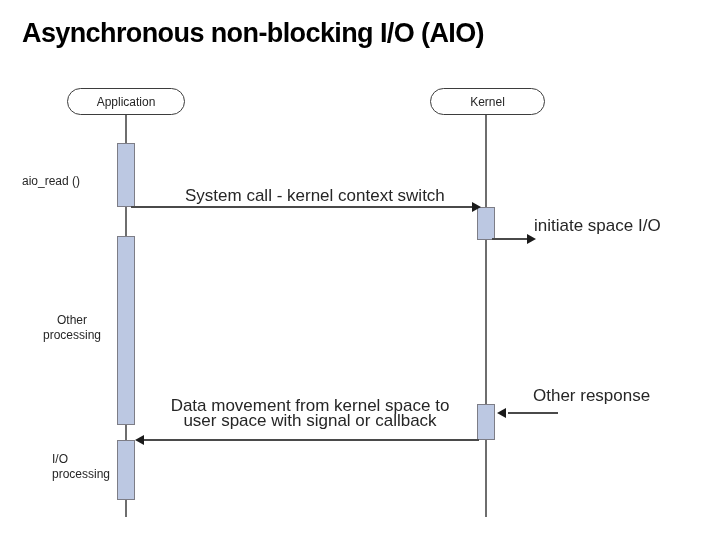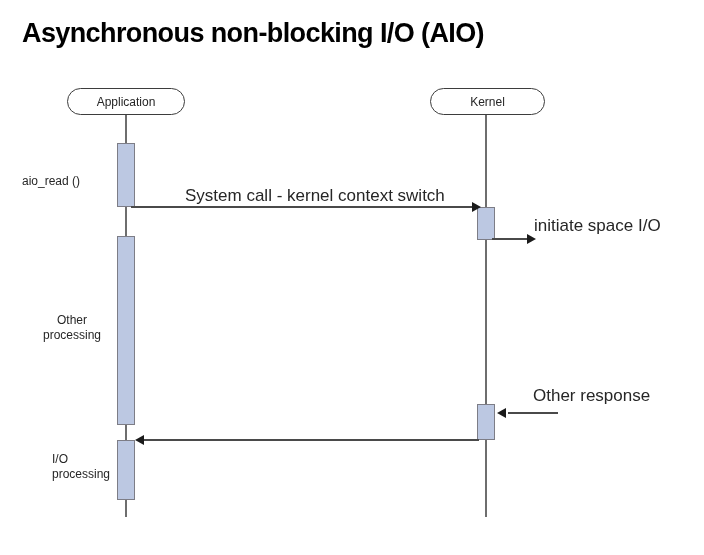--- a/index.html
+++ b/index.html
@@ -180,15 +180,16 @@
       <div>I/O</div>
       <div>processing</div>
     </div>
 
     <div class="msg-label" id="label-syscall">System call - kernel context switch</div>
 
     <div class="msg-label" id="label-initiate-read">initiate space I/O</div>
 
     <div class="msg-label" id="label-read-response">Other response</div>
 
+    <div class="msg-label" id="label-datamove">Data movement from kernel space to user space with signal or callback</div>
 
   </div>
 </div>
 
 </body></html>

